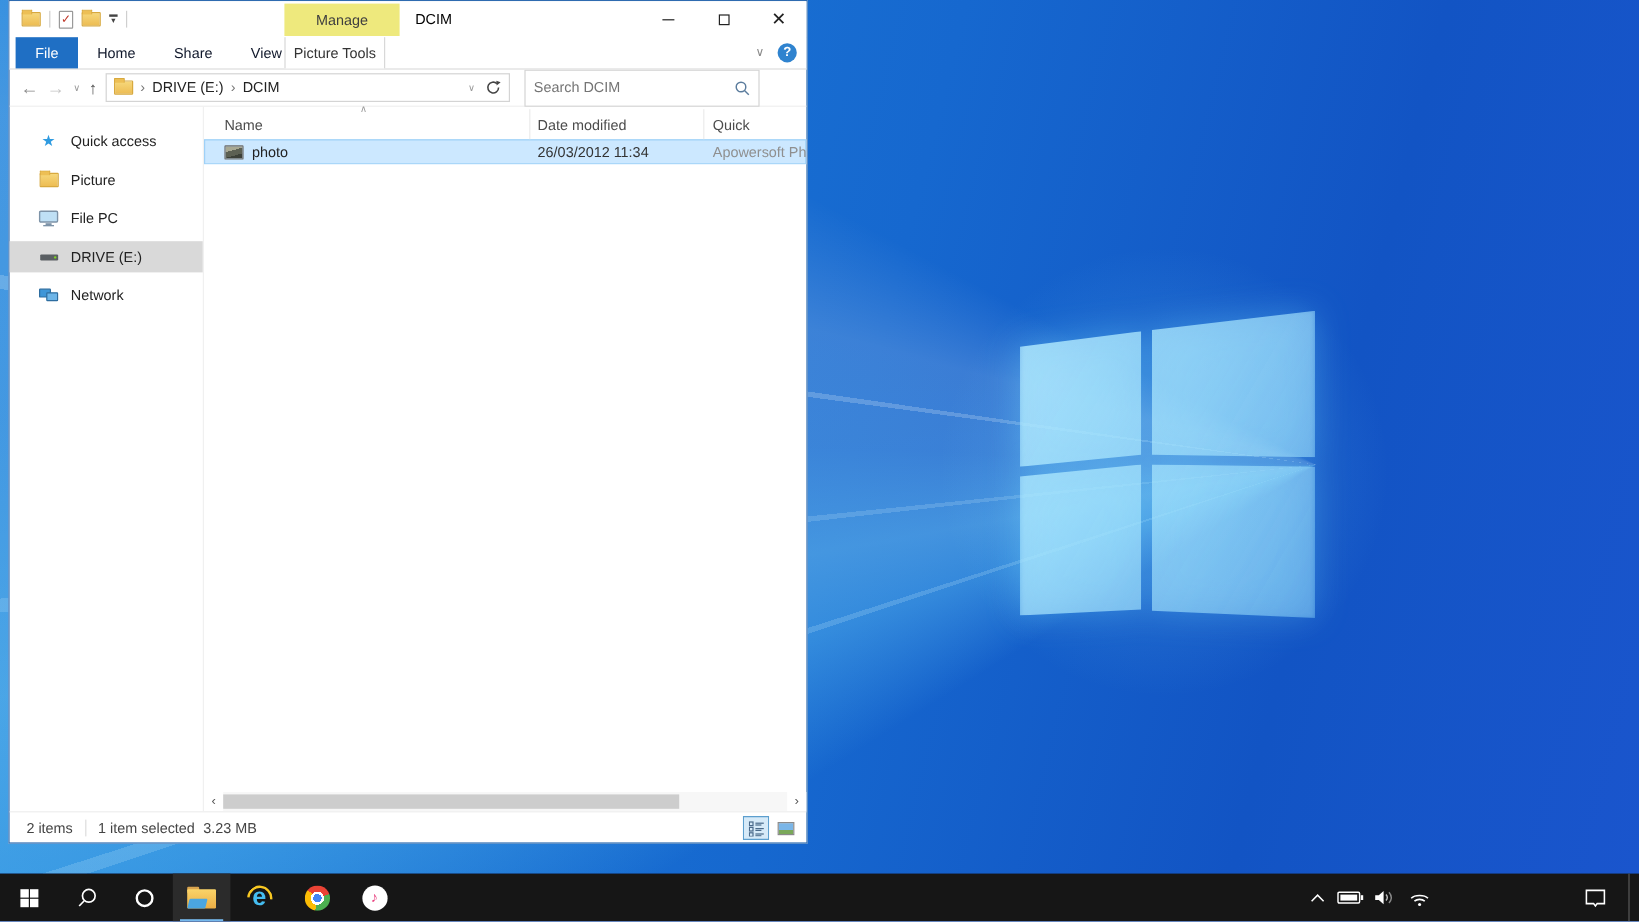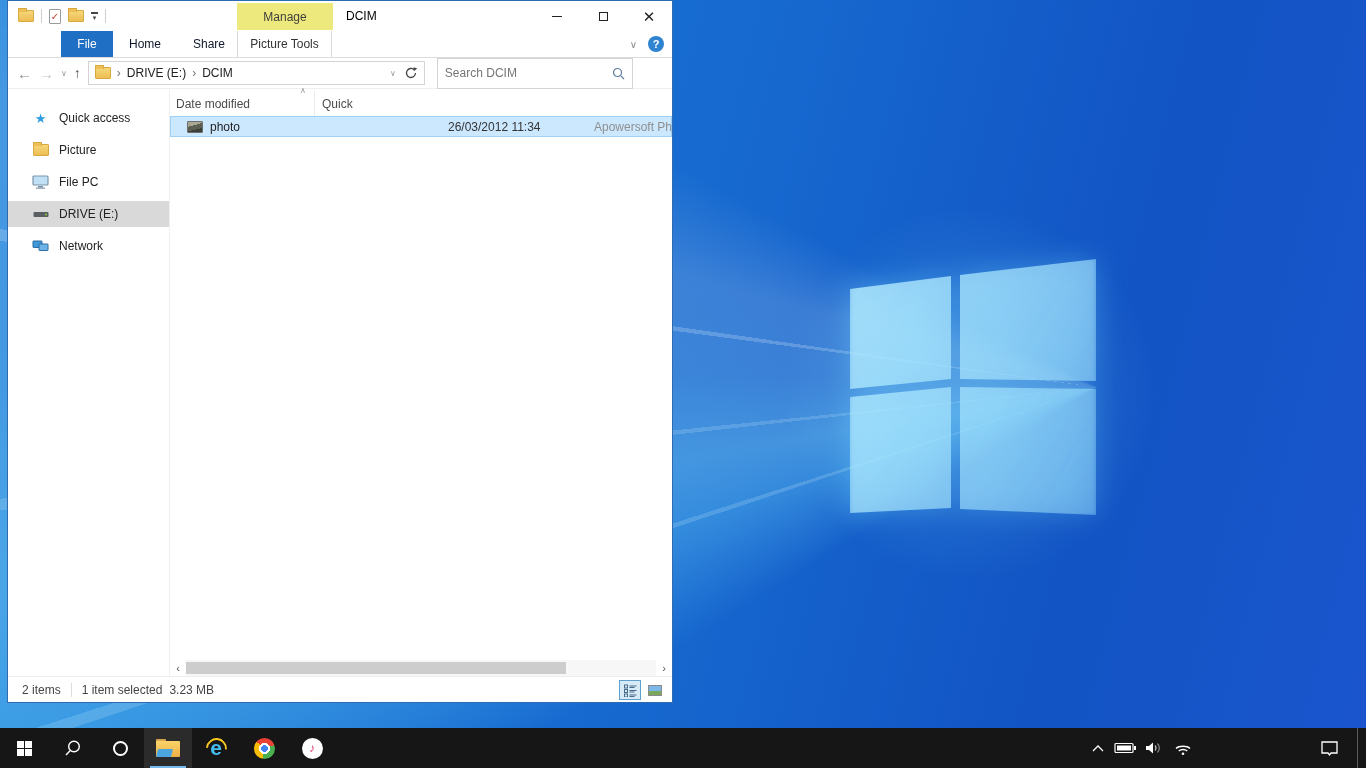--- a/index.html
+++ b/index.html
@@ -42,24 +42,24 @@
   .ctx-group { position:absolute; left:229px; top:2px; width:96px; height:27px; background:#eee97d;
     display:flex; align-items:center; justify-content:center; color:#3f3f3f; }
   .win-title { position:absolute; left:338px; top:0; line-height:30px; color:#000; }
   .win-controls { position:absolute; right:0; top:0; display:flex; }
   .wc-btn { width:46px; height:30px; display:flex; align-items:center; justify-content:center; color:#222; }
   .ic-min { width:10px; height:1px; background:#222; }
   .ic-max { width:9px; height:9px; border:1px solid #222; }
   .ic-close { font-size:15px; line-height:15px; }
 
   .tabrow { position:relative; height:27px; flex:0 0 27px; background:#fff; border-bottom:1px solid #dcdcdc;
-    display:flex; align-items:stretch;padding-left:48px; }
+    display:flex; align-items:stretch; }
   .tab-file { margin-left:5px; width:52px; background:#1f6fc4; color:#fff; display:flex; align-items:center; justify-content:center; }
   .tab { padding:0 16px; color:#0f172a; display:flex; align-items:center; }
-  .tab-picture { position:absolute; left:229px; top:0; width:95px; height:26px; background:#fff;
+  .tab-picture { position:absolute; left:229px; top:0; width:84px; height:26px; background:#fff;
     border-left:1px solid #d8d8d8; border-right:1px solid #d8d8d8; display:flex; align-items:center; justify-content:center; color:#333; }
   .ribbon-right { position:absolute; right:8px; top:0; height:100%; display:flex; align-items:center; gap:11px; }
   .rib-chev { color:#8a8a8a; font-size:10px; }
   .help-btn { width:16px; height:16px; border-radius:50%; background:#2f83cf; color:#fff; font-size:11px; font-weight:bold;
     display:flex; align-items:center; justify-content:center; }
 
   .navbar { height:31px; flex:0 0 31px; display:flex; align-items:center; padding:0 9px; gap:7px; border-bottom:1px solid #efefef; }
   .nav-arrow { font-size:15px; line-height:15px; }
   .nav-back { color:#8a8a8a; } .nav-fwd { color:#c6c6c6; }
   .nav-chev { color:#9a9a9a; font-size:8px; }
@@ -257,20 +257,21 @@
               <rect x="7" y="5" width="9" height="6.5" rx="0.5" fill="#6db5e8" stroke="#2d6da0"></rect>
             </svg>
           </span>
           <span>Network</span>
         </div>
       </div>
 
       <div class="filearea">
         <div class="header-row">
           <span class="sort-caret">∧</span>
+          <div class="col-name">Name</div>
           <div class="col-date">Date modified</div>
           <div class="col-type">Quick</div>
         </div>
 
         <div class="file-row selected">
           <div class="cell-name">
             <span class="photo-ic"></span>
             <span>photo</span>
           </div>
           <div class="cell-date">26/03/2012 11:34</div>

